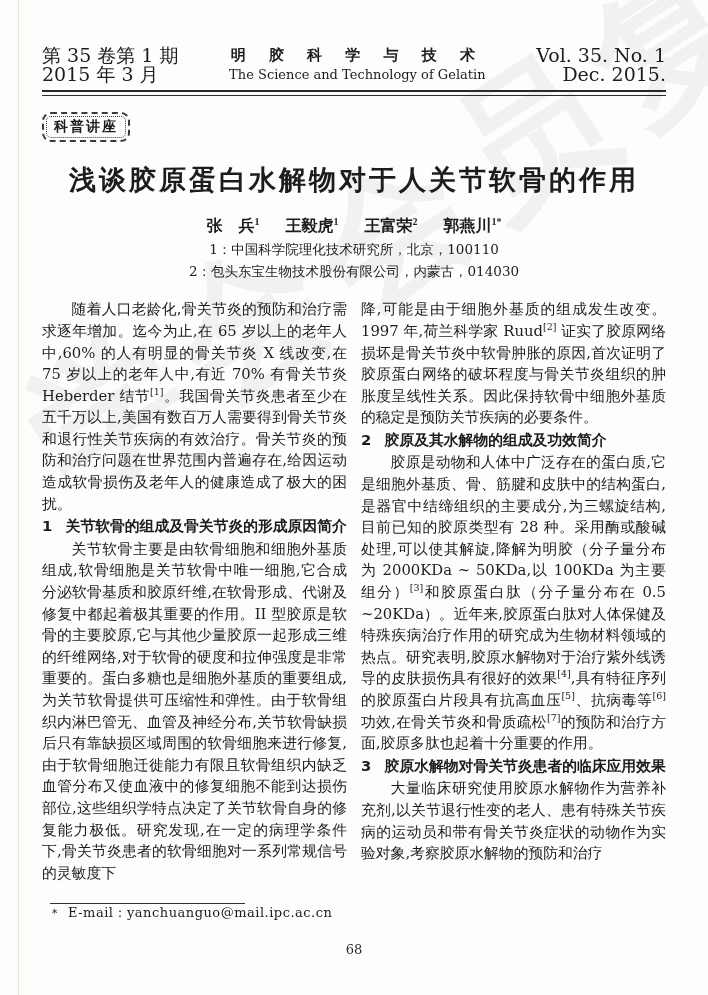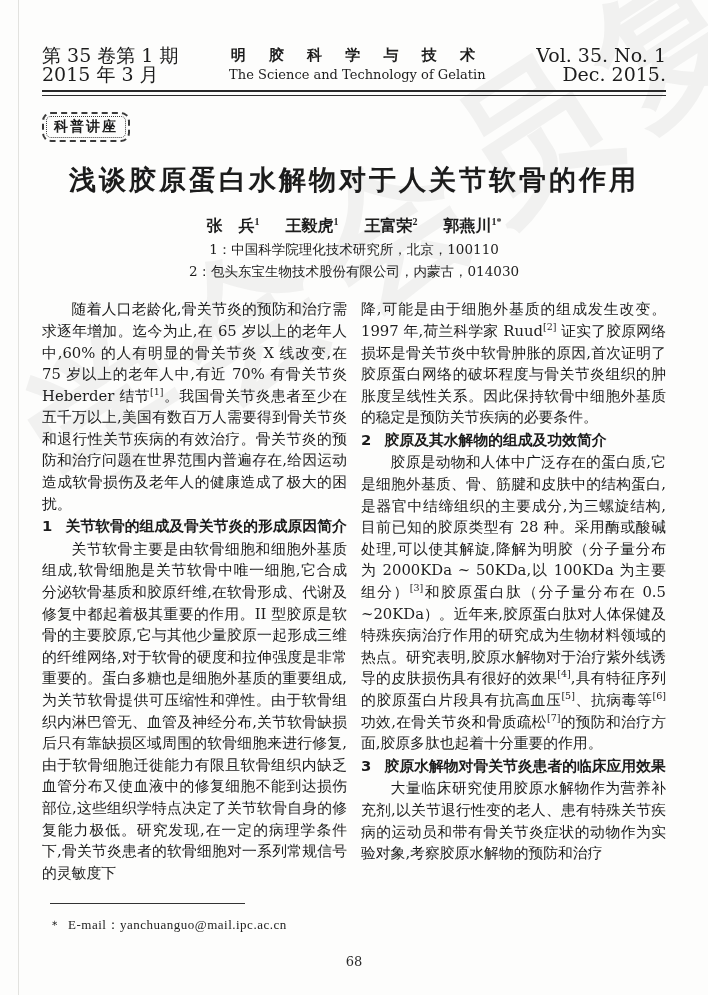--- a/index.html
+++ b/index.html
@@ -91,21 +91,21 @@
     font-size:14.8px;line-height:21.6px;font-weight:bold;
     font-family:"DejaVu Sans","Liberation Sans",sans-serif;
     margin:1px 0;
   }
   .sec-num{flex:0 0 auto;margin-right:0.9em;}
   .sec-text{flex:1 1 auto;}
 
   
   .footnote{margin-top:20px;position:relative;z-index:1;}
   .footnote-rule{width:195px;height:1px;background:#333;margin-left:8px;}
-  .footnote-line{margin-top:12px;font-size:13px;letter-spacing:0.5px;font-family:Liberation Serif, serif;}
+  .footnote-line{margin-top:0;font-size:13px;letter-spacing:0.5px;}
   .footnote-marker{display:inline-block;width:26px;text-align:center;font-size:12px;}
   .page-number{
     margin-top:20px;text-align:center;font-size:13px;color:#2a2a2a;
     position:relative;z-index:1;
   }
 </style>
 </head>
 <body>
 
 <div class="sheet">

